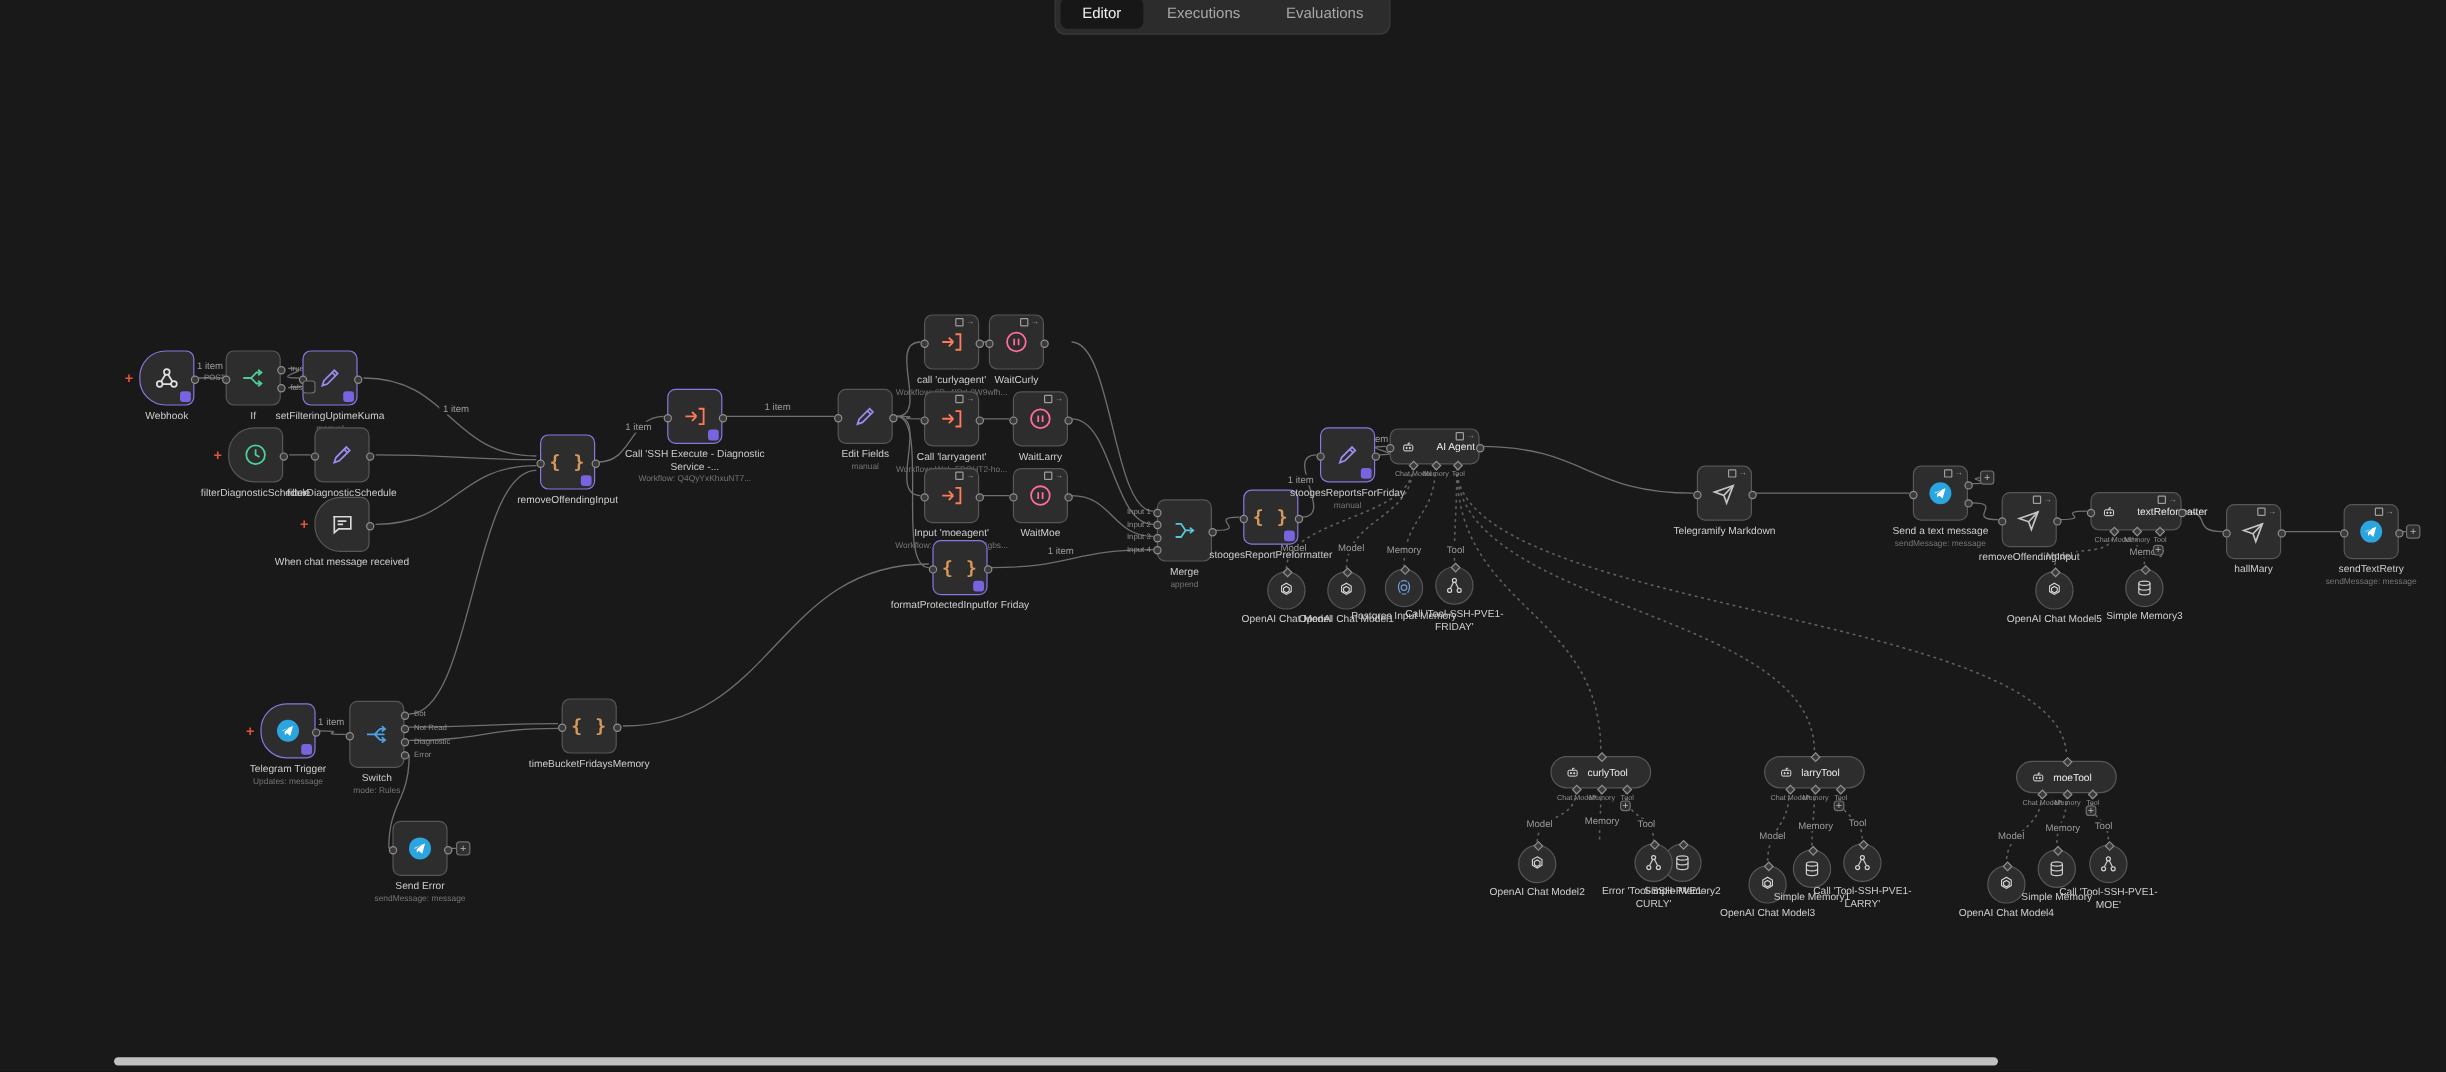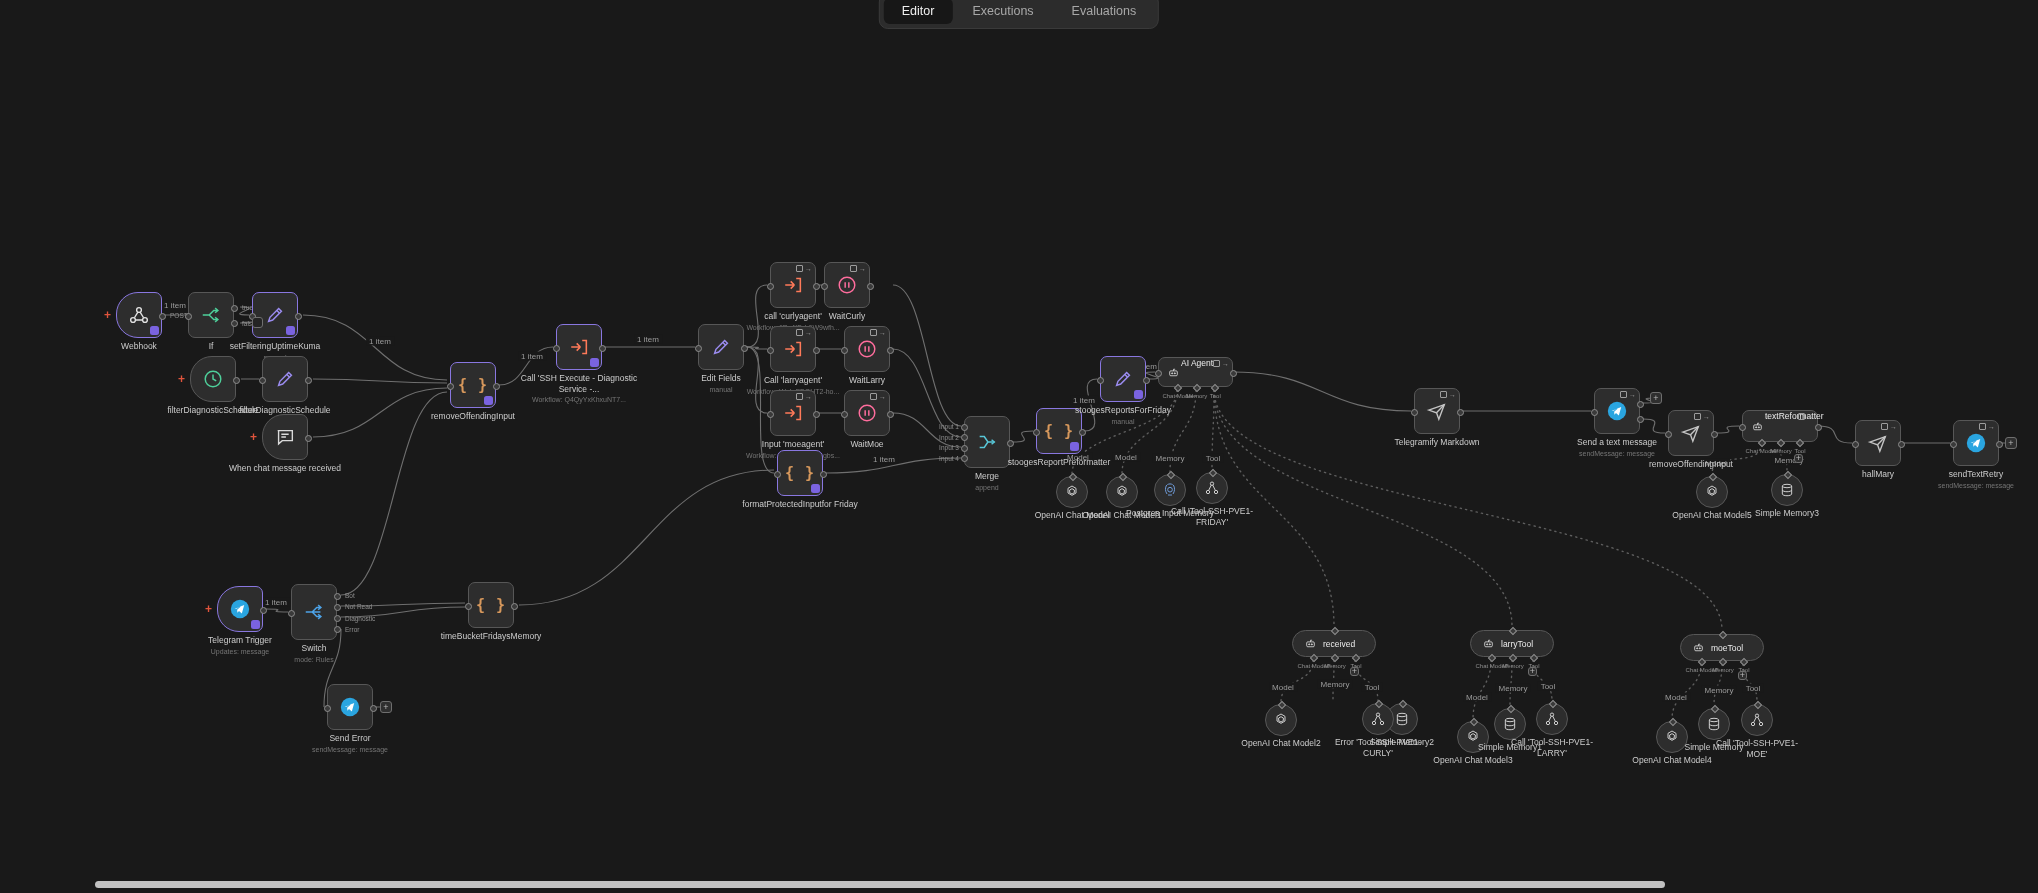--- a/index.html
+++ b/index.html
@@ -16,21 +16,21 @@
   svg.edges{position:absolute;left:0;top:0;z-index:0;}
   .edge{fill:none;stroke:#6f6f6f;stroke-width:1.1;}
   .edge.dotted{stroke:#5e5e5e;stroke-width:1.4;stroke-dasharray:1.2 4.2;stroke-linecap:round;}
   
   .node{position:absolute;background:#2d2d2d;border:1.6px solid #575757;border-radius:7px;
         box-sizing:border-box;z-index:2;}
   .node.sel{border-color:#8977e0;}
   .node.trigger{border-radius:22px 7px 7px 22px;}
   .node.circle{border-radius:50%;}
   .node.pill{border-radius:14px;display:flex;align-items:center;gap:6px;padding:0 11px;}
-  .node.wide{display:flex;gap:1px;padding:0 8px;}
+  .node.wide{display:flex;align-items:center;gap:17px;padding:0 8px;}
   .nicon{position:absolute;inset:0;display:flex;align-items:center;justify-content:center;pointer-events:none;}
   .nicon.inline{position:static;display:flex;align-items:center;}
   .square .nicon svg,.trigger .nicon svg{width:22px;height:22px;}
   .circle .nicon svg{width:16px;height:16px;}
   .pill .nicon svg,.wide .nicon svg{width:13px;height:13px;}
   .inlabel{font-size:8.5px;color:#ececec;white-space:nowrap;z-index:1;}
   .nlabel{position:absolute;top:100%;margin-top:4px;left:50%;transform:translateX(-50%);
           width:118px;text-align:center;font-size:8.5px;color:#cdcdcd;line-height:1.25;}
   .circle .nlabel{width:92px;margin-top:3px;}
   .nsub{font-size:7px;color:#757575;margin-top:2px;}
@@ -710,21 +710,21 @@
       </div>
       <div class="node pill" style="left: 1292px; top: 630px; width: 84px; height: 27px;">
         <span class="nicon inline">
           <svg viewBox="0 0 24 24" fill="none" stroke="#e4e4e4" stroke-width="1.5">
             <rect x="5" y="9" width="14" height="9" rx="2"></rect>
             <path d="M12 9V6h3"></path>
             <circle cx="9.5" cy="13.5" r="1" fill="#e4e4e4"></circle>
             <circle cx="14.5" cy="13.5" r="1" fill="#e4e4e4"></circle>
           </svg>
         </span>
-        <span class="inlabel">received</span>
+        <span class="inlabel">curlyTool</span>
         <span class="diam" style="left: 18px; top: 24px;"></span>
         <span class="plab c" style="left: -4px; top: 32px; width: 50px;">Chat Model*</span>
         <span class="diam" style="left: 39px; top: 24px;"></span>
         <span class="plab c" style="left: 17px; top: 32px; width: 50px;">Memory</span>
         <span class="diam" style="left: 60px; top: 24px;"></span>
         <span class="plab c" style="left: 38px; top: 32px; width: 50px;">Tool</span>
         <span class="diam" style="left: 39px; top: -3px;"></span>
       </div>
       <div class="node circle" style="left: 1265px; top: 704px; width: 32px; height: 32px;">
         <span class="nicon">

